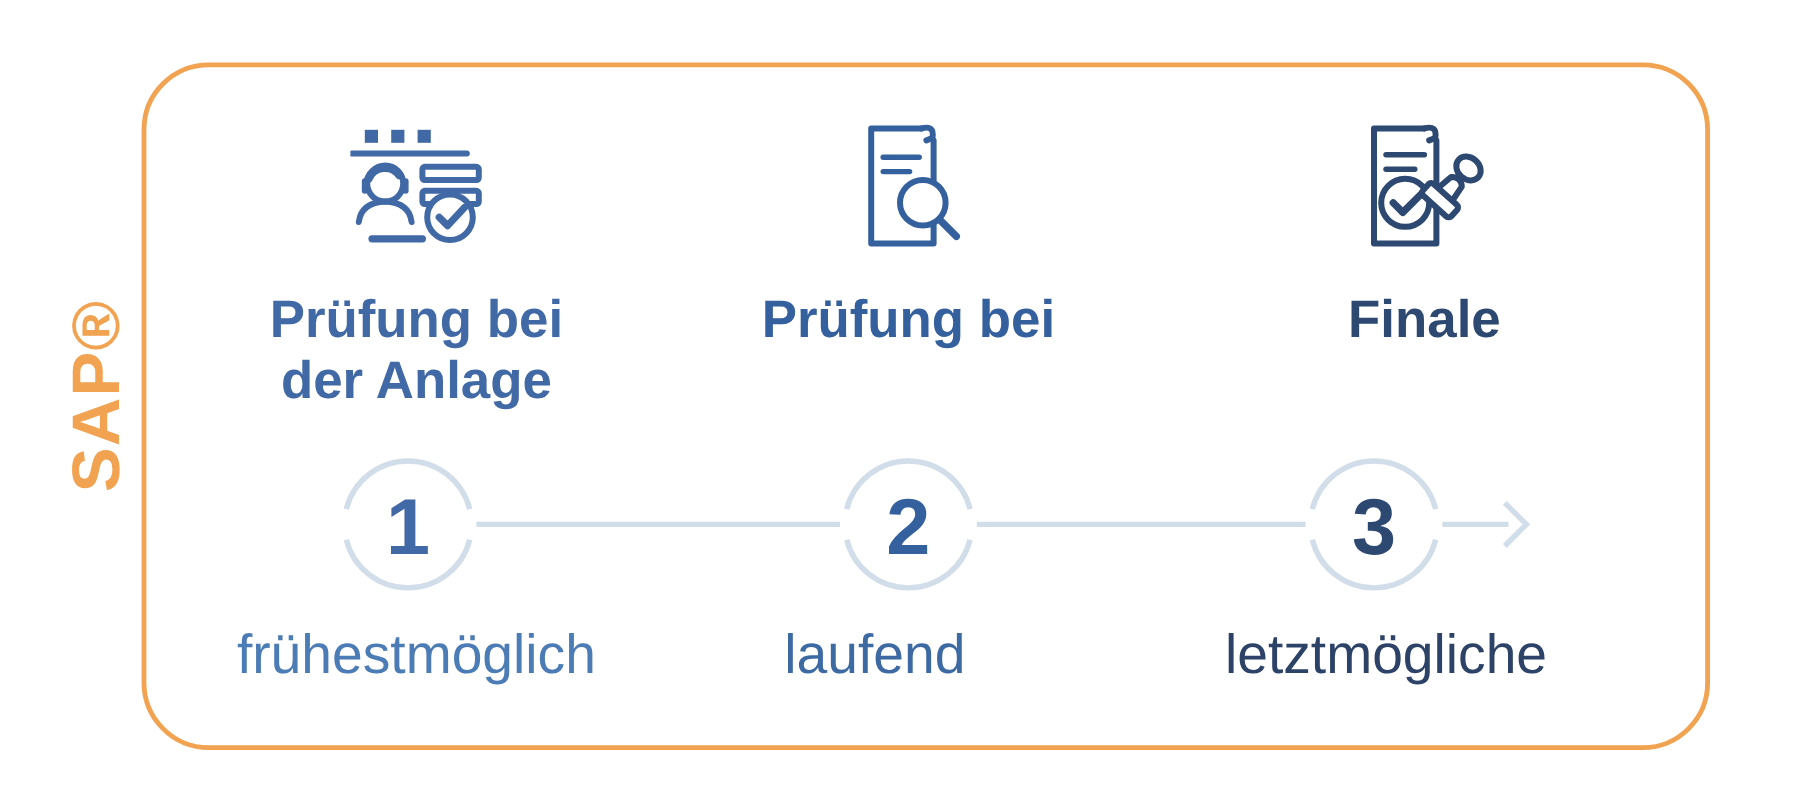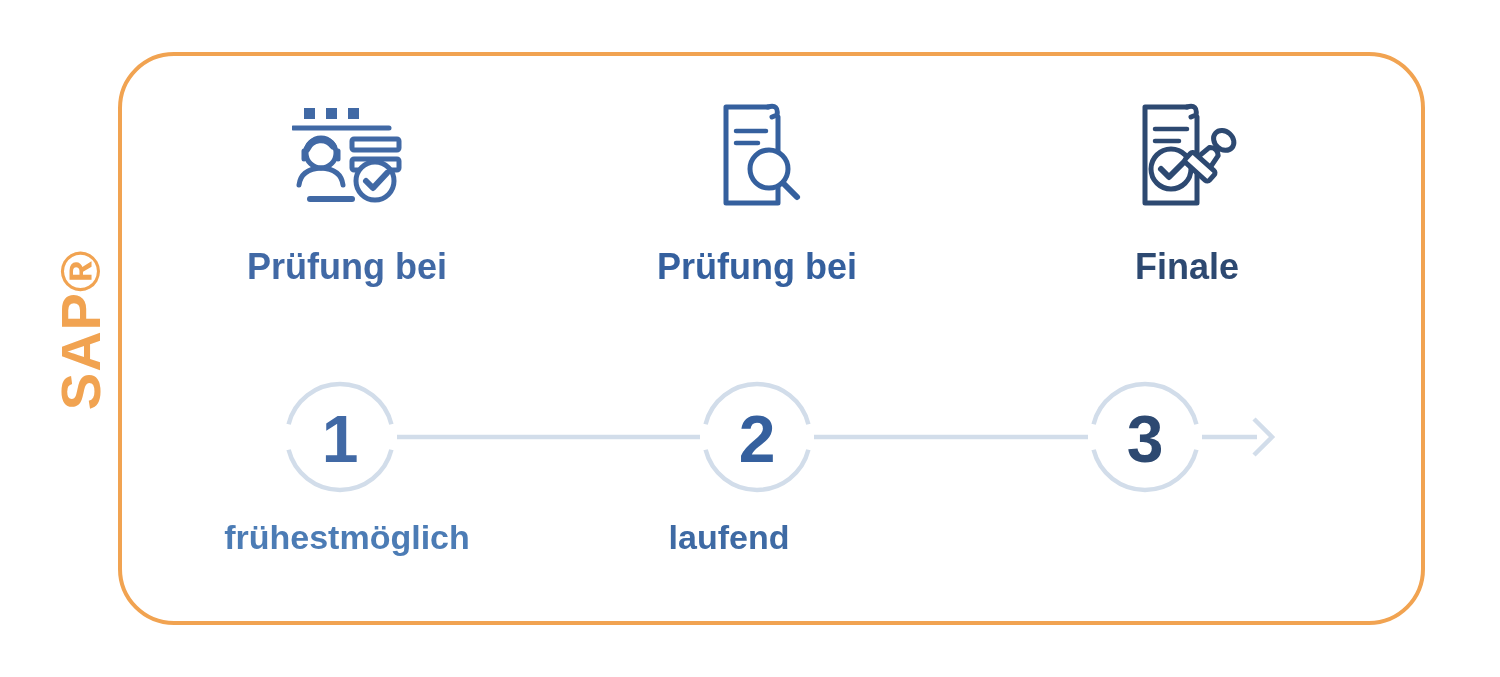--- a/index.html
+++ b/index.html
@@ -46,31 +46,31 @@
   .step2 { left: 577px; color: var(--step2-accent, #35609E); }
   .step3 { left: 1007px; color: var(--step3-accent, #2D4971); }
   .icon-box {
     height: 120px;
     display: flex;
     align-items: center;
     justify-content: center;
   }
   .title {
     margin-top: 26px;
-    font-size: 36px;
+    font-size: 44px;
     line-height: 51px;
     font-weight: bold;
   }
   .caption {
     position: absolute;
     top: 518px;
     width: 360px;
     text-align: center;
-    font-size: 34px;
-    font-weight: 700;
+    font-size: 46px;
+    font-weight: 400;
   }
   .caption.c1 { left: 167px; color: var(--step1-caption, #4C7CB5); }
   .caption.c2 { left: 549px; color: var(--step2-caption, #3E6AA4); }
   .caption.c3 { left: 975px; color: var(--step3-caption, #2C4267); }
   .timeline {
     position: absolute;
     left: 0;
     top: 0;
     width: 1500px;
     height: 677px;
@@ -120,20 +120,21 @@
         <line x1="12" y1="43" x2="12" y2="51"></line>
         <line x1="46" y1="43" x2="46" y2="51"></line>
         <path d="M7,77 Q9,61 29,60 Q49,61 51,77"></path>
         <line x1="18" y1="91" x2="60" y2="91" stroke-width="6"></line>
         <circle cx="83" cy="73" r="19" fill="#ffffff"></circle>
         <path d="M74,73 l7,7 l14,-15" stroke-width="6"></path>
       </svg>
     </div>
     <div class="title">
       <div>Prüfung bei</div>
+      <div>der Anlage</div>
     </div>
   </div>
 
   <div class="step step2">
     <div class="icon-box">
       <svg class="step-icon" width="90" height="105" viewBox="0 0 90 105">
         <path d="M56,4 L14,4 L14,100 L66,100 L66,14"></path>
         <path d="M56,4 Q67,1 65,12 L60,14"></path>
         <line x1="24" y1="28" x2="54" y2="28" stroke-width="4.5"></line>
         <line x1="24" y1="40" x2="46" y2="40" stroke-width="4.5"></line>
@@ -183,14 +184,15 @@
     <line class="track" x1="1202" y1="437" x2="1257" y2="437"></line>
     <path class="track" d="M 1254 419 L 1272 437 L 1254 455"></path>
 
     <text class="num num1" x="340" y="439" dominant-baseline="central">1</text>
     <text class="num num2" x="757" y="439" dominant-baseline="central">2</text>
     <text class="num num3" x="1145" y="439" dominant-baseline="central">3</text>
   </svg>
 
   <div class="caption c1">frühestmöglich</div>
   <div class="caption c2">laufend</div>
+  <div class="caption c3">letztmögliche</div>
 
 </div>
 
 </body></html>

